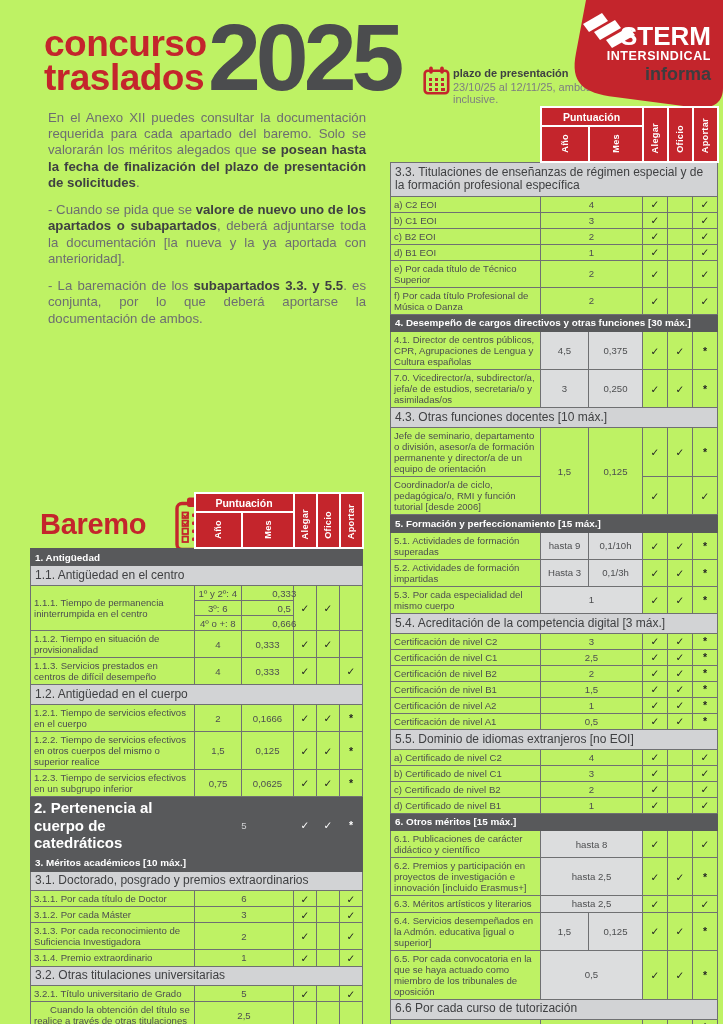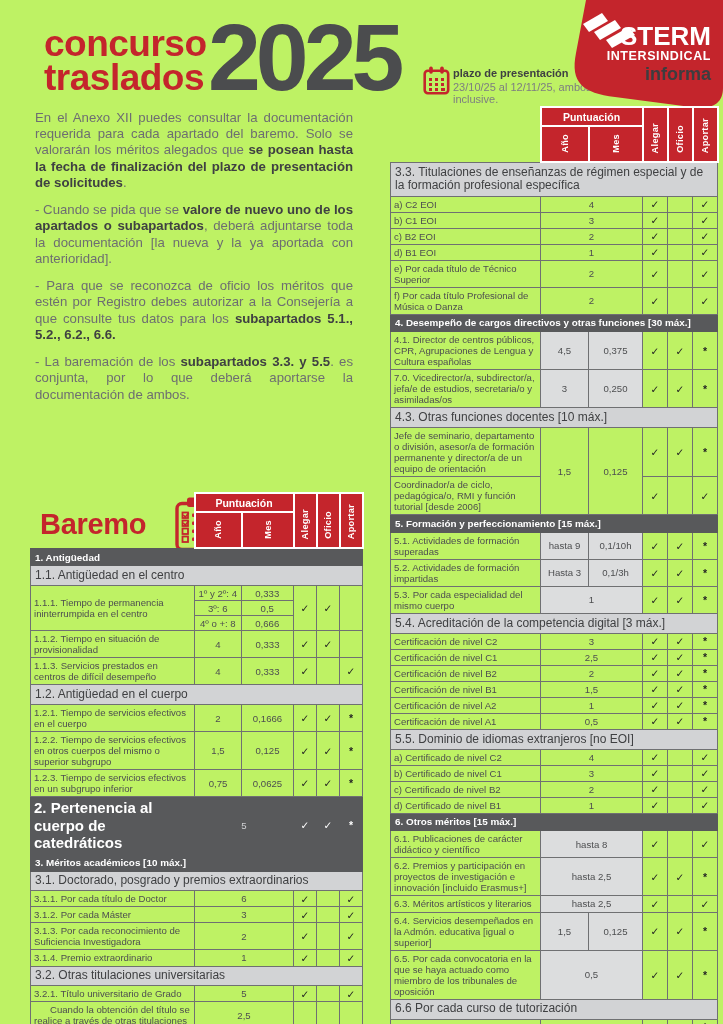--- a/index.html
+++ b/index.html
@@ -14,21 +14,21 @@
            font-size:37px; line-height:0.93; letter-spacing:-0.5px; }
   .year  { position:absolute; left:208px; top:10px; color:#4b4c4e; font-weight:bold;
            font-size:95px; line-height:1; letter-spacing:-5px; }
   .cal-icon { position:absolute; left:423px; top:66px; }
   .deadline { position:absolute; left:453px; top:67px; width:180px; }
   .deadline .lbl { font-size:11px; font-weight:bold; color:#3f4042; }
   .deadline .val { font-size:11px; color:#7d7e81; margin-top:2px; }
   .logo-wrap { position:absolute; top:0; right:0; width:180px; height:122px; }
 
   
-  .intro { position:absolute; left:35px; top:110px; width:318px;
+  .intro { position:absolute; left:48px; top:110px; width:318px;
            font-size:13.2px; line-height:1.23; color:#6d6e71; text-align:justify; }
   .intro p { margin:0 0 11px 0; }
   .intro b { color:#3f4042; }
 
   
   .baremo { position:absolute; left:40px; top:496px; display:flex; align-items:center; gap:28px; }
   .baremo .t { color:#c4252c; font-weight:bold; font-size:29px; letter-spacing:-0.3px; }
 
   
   table.bar { border-collapse:collapse; table-layout:fixed; }
@@ -56,21 +56,21 @@
 
   .bar thead th { background:#c4252c; color:#ffffff; border:2px solid #ffffff; font-weight:bold; }
   .bar th.punt { font-size:10.5px; height:19px; padding:1px; }
   .bar th.rot  { vertical-align:bottom; padding:2px 0 4px 0; }
   .bar th.rot span { writing-mode:vertical-rl; transform:rotate(180deg);
                      display:inline-block; font-size:9.2px; letter-spacing:0.3px; }
   .bar th.blank { background:transparent; border:none; }
   .bar thead tr.r2 { height:36px; }
 
   .subvals { padding:0 !important; }
-  .subrow { display:grid; grid-template-columns:47.5% 52.5%; }
+  .subrow { display:grid; grid-template-columns:47.5% 52.5%;gap:17px; }
   .subrow + .subrow { border-top:1px solid #6f7072; }
   .subrow span { padding:1.5px 2px; text-align:center; }
   .subrow span:first-child { border-right:1px solid #6f7072; }
 </style>
 </head>
 <body>
 
 <div id="page">
 
   <div class="title">
@@ -109,21 +109,20 @@
       <polygon points="63,40 86,27 92,35 69,48"></polygon>
     </g>
     <text x="168" y="45" text-anchor="end" fill="#ffffff" font-family="Liberation Sans, DejaVu Sans, sans-serif" font-size="26" font-weight="bold">STERM</text>
     <text x="168" y="60" text-anchor="end" fill="#ffffff" font-family="Liberation Sans, DejaVu Sans, sans-serif" font-size="12.5" font-weight="bold" letter-spacing="0.6">INTERSINDICAL</text>
     <text x="168" y="80" text-anchor="end" fill="#3d3d3f" font-family="Liberation Sans, DejaVu Sans, sans-serif" font-size="18" font-weight="bold">informa</text>
   </svg>
 
   <div class="intro" id="intro">
       <p><span>En el Anexo XII puedes consultar la documentación requerida para cada apartado del baremo. Solo se valorarán los méritos alegados que </span><b>se posean hasta la fecha de finalización del plazo de presentación de solicitudes</b><span>.</span></p>
       <p><span>- Cuando se pida que se </span><b>valore de nuevo uno de los apartados o subapartados</b><span>, deberá adjuntarse toda la documentación [la nueva y la ya aportada con anterioridad].</span></p>
-      <p><span>- Para que se reconozca de oficio los méritos que estén por Registro debes autorizar a la Consejería a que consulte tus datos para los </span><b>subapartados 5.1., 5.2., 6.2., 6.6.</b></p>
       <p><span>- La baremación de los </span><b>subapartados 3.3. y 5.5</b><span>. es conjunta, por lo que deberá aportarse la documentación de ambos.</span></p>
     </div>
 
   <div class="baremo">
     <span class="t">Baremo</span>
     <svg width="42" height="56" viewBox="0 0 42 56">
       <rect x="3" y="7.5" width="36" height="46" rx="5" fill="none" stroke="#c4252c" stroke-width="3.4"></rect>
       <rect x="13" y="1.5" width="16" height="9.5" rx="2.5" fill="#c4252c"></rect>
       <g stroke="#c4252c" stroke-width="1.8" fill="none">
         <rect x="8.5" y="16.5" width="5.5" height="5.5"></rect>
@@ -213,21 +212,21 @@
         </tr>
         <tr>
           <td class="desc">1.2.1. Tiempo de servicios efectivos en el cuerpo</td>
           <td class="val">2</td>
           <td class="val">0,1666</td>
           <td class="chk">✓</td>
           <td class="chk">✓</td>
           <td class="chk">*</td>
         </tr>
         <tr>
-          <td class="desc">1.2.2. Tiempo de servicios efectivos en otros cuerpos del mismo o superior subgrupo</td>
+          <td class="desc">1.2.2. Tiempo de servicios efectivos en otros cuerpos del mismo o superior realice</td>
           <td class="val">1,5</td>
           <td class="val">0,125</td>
           <td class="chk">✓</td>
           <td class="chk">✓</td>
           <td class="chk">*</td>
         </tr>
         <tr>
           <td class="desc">1.2.3. Tiempo de servicios efectivos en un subgrupo inferior</td>
           <td class="val">0,75</td>
           <td class="val">0,0625</td>

